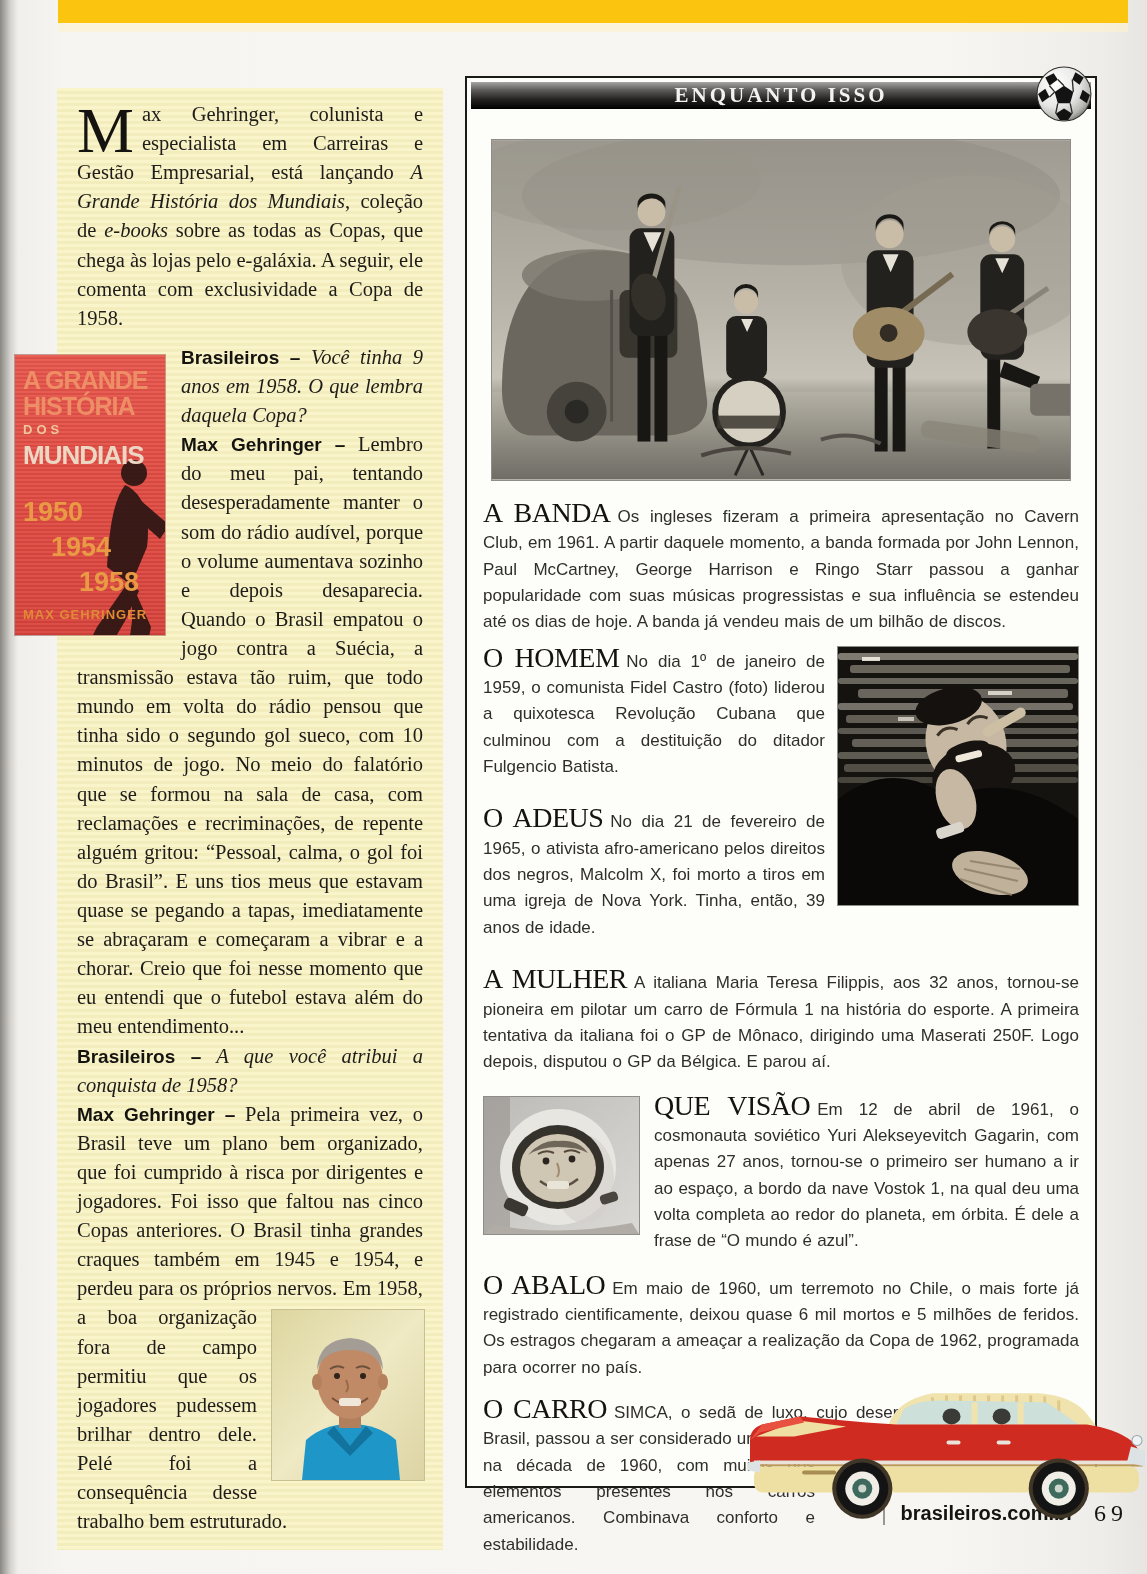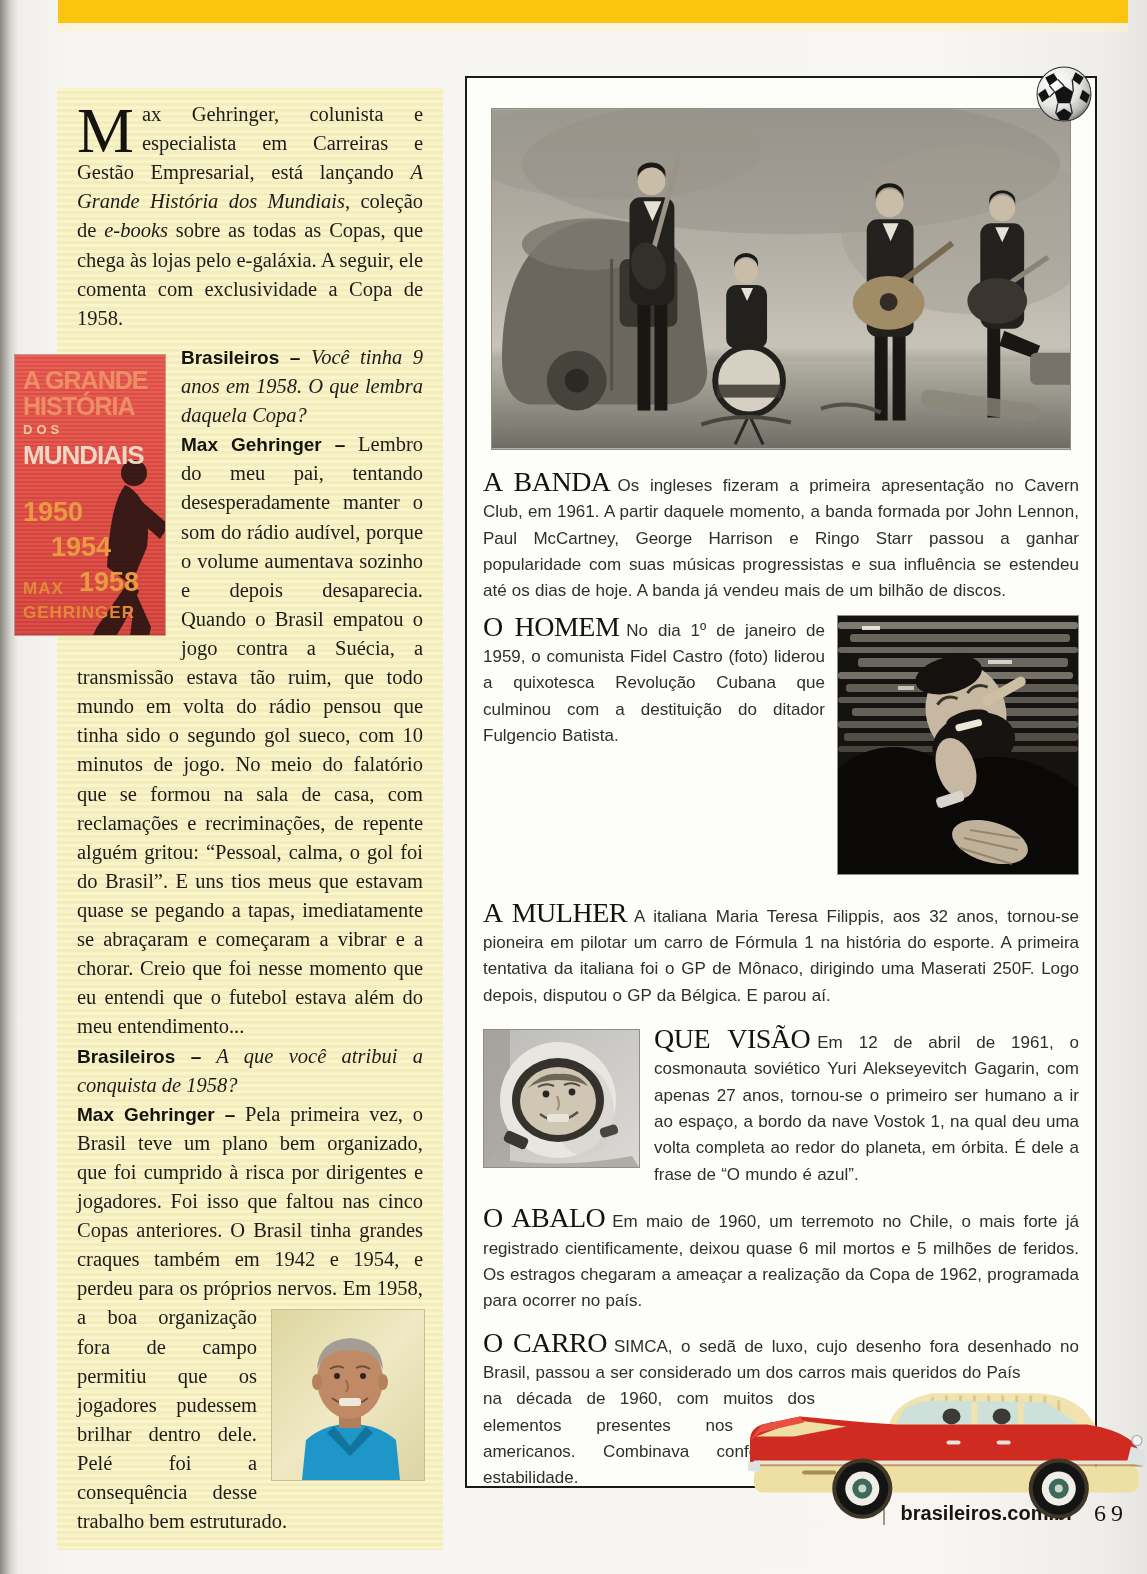--- a/index.html
+++ b/index.html
@@ -30,21 +30,21 @@
   .cover:after{content:"";position:absolute;inset:0;
         background:repeating-linear-gradient(180deg,rgba(255,255,255,.06) 0 2px,rgba(0,0,0,.05) 2px 4px);}
   .cover .txt{position:relative;z-index:2;font-family:"Liberation Sans",sans-serif;font-weight:bold;
         padding:12px 8px 0 8px;}
   .cov-l1{font-size:25px;letter-spacing:-1px;color:#ee8e66;line-height:1.05;}
   .cov-l3{font-size:13px;color:#eec79a;letter-spacing:4px;margin:2px 0;}
   .cov-l4{font-size:26px;letter-spacing:-1px;color:#ecd6c4;line-height:1.05;}
   .cov-years{margin-top:26px;font-size:27px;color:#e99a44;line-height:1.3;}
   .cov-y2{padding-left:28px;}
   .cov-y3{padding-left:56px;}
-  .cov-author{position:absolute;left:8px;bottom:10px;font-size:17px;letter-spacing:1px;color:#e08a38;z-index:2;
+  .cov-author{position:absolute;left:8px;bottom:10px;font-size:13px;letter-spacing:1px;color:#e08a38;z-index:2;
         font-family:"Liberation Sans",sans-serif;font-weight:bold;}
   .cover svg{position:absolute;right:-6px;top:24px;z-index:1;}
   
   .gehringer{float:right;width:152px;height:170px;margin:6px -2px 0 14px;
         border:1px solid #c9c092;}
 
   
   .panel{position:absolute;left:465px;top:76px;width:632px;height:1412px;box-sizing:border-box;
         border:2px solid #1a1a18;background:#fdfdfa;padding:0 16px;}
   .enquanto-bar{margin:4px -12px 0 -12px;height:27px;
@@ -116,21 +116,21 @@
             <span style="display:block">1950</span>
             <span class="cov-y2" style="display:block">1954</span>
             <span class="cov-y3" style="display:block">1958</span>
           </span>
         </span>
         <span class="cov-author">MAX GEHRINGER</span>
       </span>
       <span class="speaker">Brasileiros –</span><span class="it"> Você tinha 9 anos em 1958. O que lembra daquela Copa?</span><br>
       <span class="speaker">Max Gehringer –</span><span> Lembro do meu pai, tentando desesperadamente manter o som do rádio audível, porque o volume aumentava sozinho e depois desaparecia. Quando o Brasil empatou o jogo contra a Suécia, a transmissão estava tão ruim, que todo mundo em volta do rádio pensou que tinha sido o segundo gol sueco, com 10 minutos de jogo. No meio do falatório que se formou na sala de casa, com reclamações e recriminações, de repente alguém gritou: “Pessoal, calma, o gol foi do Brasil”. E uns tios meus que estavam quase se pegando a tapas, imediatamente se abraçaram e começaram a vibrar e a chorar. Creio que foi nesse momento que eu entendi que o futebol estava além do meu entendimento...</span><br>
       <span class="speaker">Brasileiros –</span><span class="it"> A que você atribui a conquista de 1958?</span><br>
-      <span class="speaker">Max Gehringer –</span><span> Pela primeira vez, o Brasil teve um plano bem organizado, que foi cumprido à risca por dirigentes e jogadores. Foi isso que faltou nas cinco Copas anteriores. O Brasil tinha grandes craques também em 1942 e 1954, e perdeu para os próprios nervos. </span><span class="gehringer"><svg width="152" height="170" viewBox="0 0 152 170">
+      <span class="speaker">Max Gehringer –</span><span> Pela primeira vez, o Brasil teve um plano bem organizado, que foi cumprido à risca por dirigentes e jogadores. Foi isso que faltou nas cinco Copas anteriores. O Brasil tinha grandes craques também em 1945 e 1954, e perdeu para os próprios nervos. </span><span class="gehringer"><svg width="152" height="170" viewBox="0 0 152 170">
           <defs>
               <linearGradient id="gbg" x1="0" y1="0" x2="1" y2="1">
             <stop offset="0" stop-color="#ddd6a0"></stop>
                 <stop offset=".5" stop-color="#efe9c4"></stop>
                 <stop offset="1" stop-color="#dcd4a4"></stop>
               </linearGradient>
             </defs>
           <rect width="152" height="170" fill="url(#gbg)"></rect>
           <path d="M30,170 L34,130 Q52,114 78,114 Q106,114 124,130 L128,170 Z" fill="#1f96c8"></path>
           <path d="M62,116 L78,136 L94,116 L101,123 L78,146 L55,123 Z" fill="#12749e"></path>
@@ -143,20 +143,23 @@
             <circle cx="91" cy="66" r="3" fill="#2e241c"></circle>
           <path d="M58,59 q7,-5 14,-1 M84,58 q7,-4 14,1" stroke="#6b513c" stroke-width="2" fill="none"></path>
           <path d="M74,70 q4,8 0,12" stroke="#9a6a48" stroke-width="2" fill="none"></path>
           <path d="M60,88 Q78,102 96,88" stroke="#7a5038" stroke-width="2" fill="none"></path>
           <rect x="67" y="88" width="22" height="8" rx="3" fill="#efe8da"></rect>
         </svg></span><span>Em 1958, a boa organização fora de campo permitiu que os jogadores pudessem brilhar dentro dele. Pelé foi a consequência desse trabalho bem estruturado.</span>
     </p>
   </div>
 
   <div class="panel">
+    <div class="enquanto-bar">
+      <span>ENQUANTO ISSO</span>
+    </div>
 
     <div class="photo photo-beatles">
       <svg width="578" height="340" viewBox="0 0 580 340">
         <defs>
           <linearGradient id="bbg" x1="0" y1="0" x2="0" y2="1">
             <stop offset="0" stop-color="#9f9b92"></stop>
               <stop offset=".45" stop-color="#b6b2a8"></stop>
             <stop offset=".7" stop-color="#c7c3b8"></stop>
               <stop offset="1" stop-color="#b2ae a3"></stop>
             <stop offset="1" stop-color="#b2aea3"></stop>
@@ -220,20 +223,23 @@
     </div>
 
     <p class="p-sec mt-banda">
       <span class="sec-head">A BANDA</span><span>Os ingleses fizeram a primeira apresentação no Cavern Club, em 1961. A partir daquele momento, a banda formada por John Lennon, Paul McCartney, George Harrison e Ringo Starr passou a ganhar popularidade com suas músicas progressistas e sua influência se estendeu até os dias de hoje. A banda já vendeu mais de um bilhão de discos.</span>
     </p>
 
     <div class="row">
       <div class="homem-texts">
         <p class="p-sec">
           <span class="sec-head">O HOMEM</span><span>No dia 1º de janeiro de 1959, o comunista Fidel Castro (foto) liderou a quixotesca Revolução Cubana que culminou com a destituição do ditador Fulgencio Batista.</span>
+        </p>
+        <p class="p-sec p-adeus">
+          <span class="sec-head">O ADEUS</span><span>No dia 21 de fevereiro de 1965, o ativista afro-americano pelos direitos dos negros, Malcolm X, foi morto a tiros em uma igreja de Nova York. Tinha, então, 39 anos de idade.</span>
         </p>
       </div>
       <div class="photo castro">
         <svg width="240" height="258" viewBox="0 0 240 258">
           <rect width="240" height="258" fill="#15130f"></rect>
           <g>
             <rect x="0" y="6" width="240" height="7" rx="3" fill="#d6d0c4" opacity=".55"></rect>
             <rect x="12" y="18" width="220" height="8" rx="3" fill="#8f897c" opacity=".7"></rect>
             <rect x="0" y="31" width="240" height="6" rx="3" fill="#cfc9bd" opacity=".45"></rect>
             <rect x="20" y="42" width="210" height="9" rx="3" fill="#9a9487" opacity=".65"></rect>

